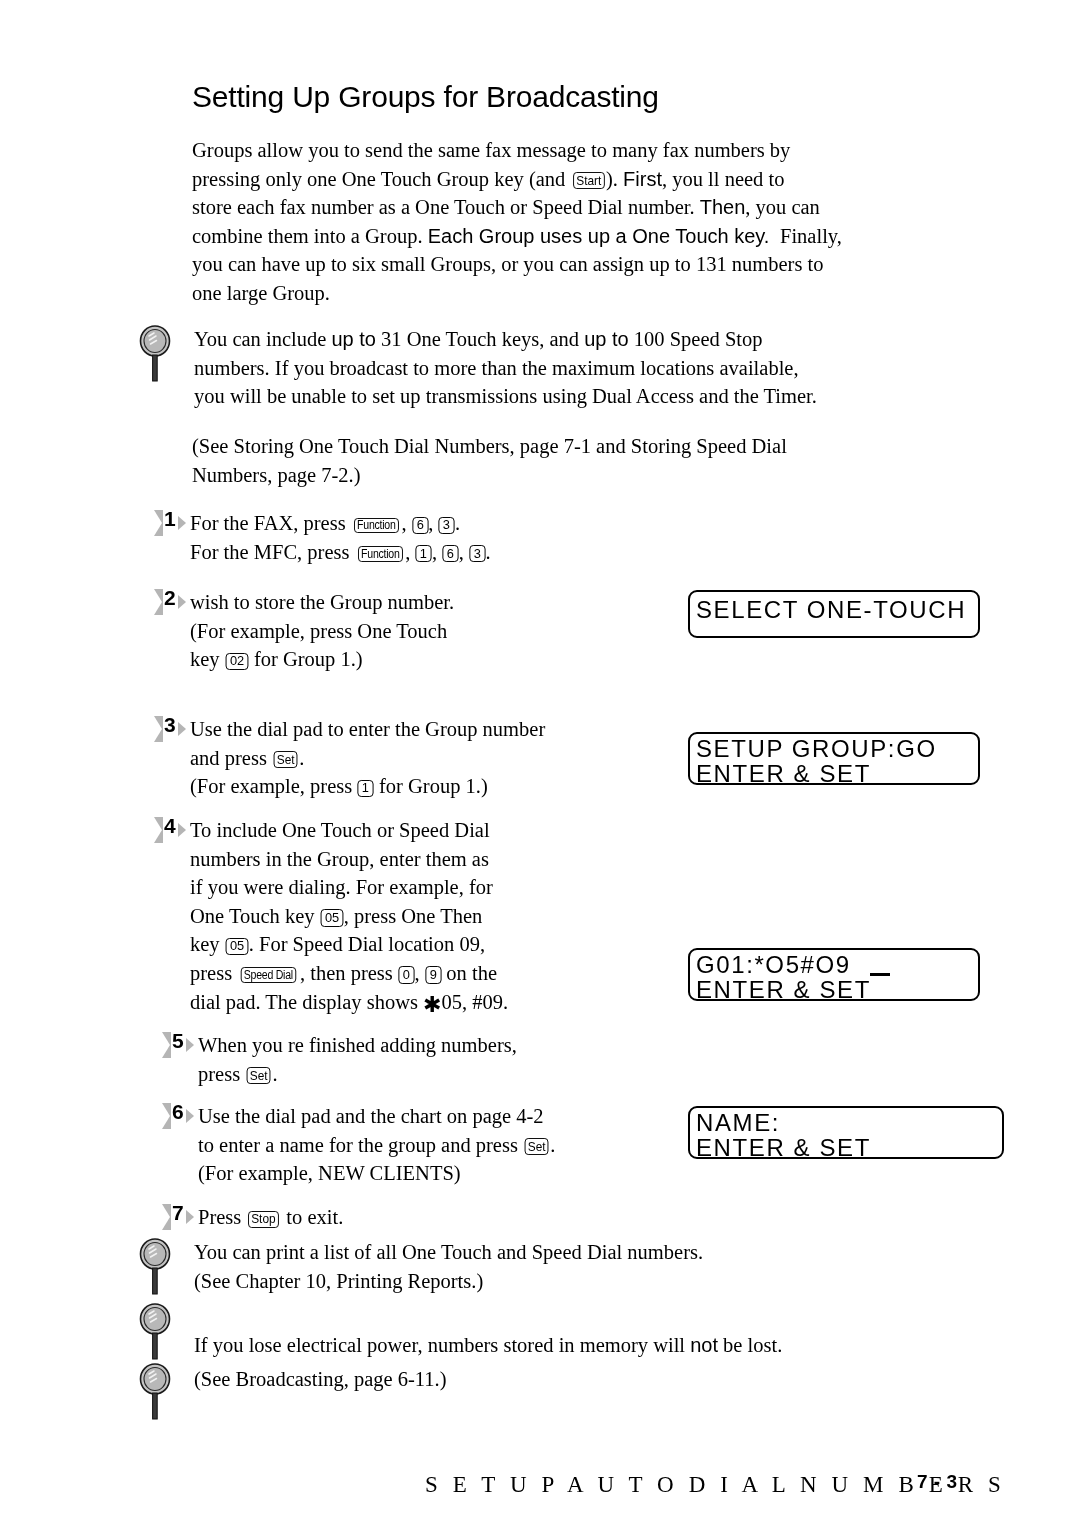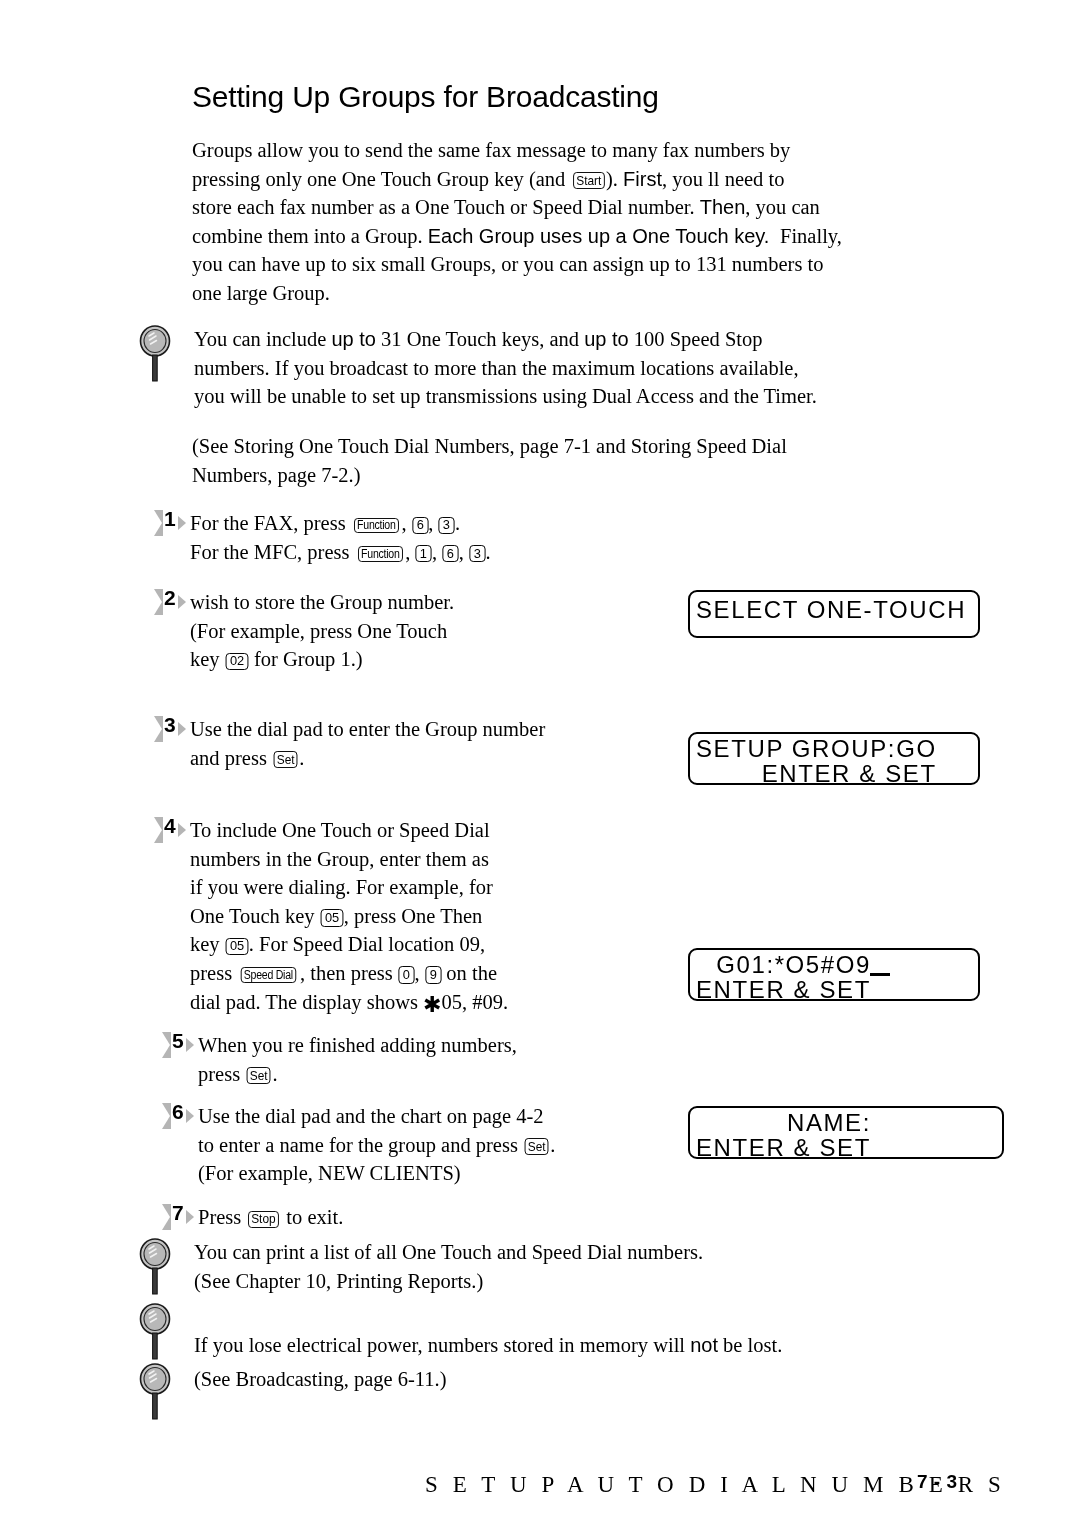--- a/index.html
+++ b/index.html
@@ -132,21 +132,20 @@
   }
   .lcd .lcd-lines {
     position: absolute;
     left: 6px;
     top: 0px;
     font-family: "Liberation Sans", "DejaVu Sans", sans-serif;
     font-size: 24px;
     letter-spacing: 1.6px;
     line-height: 25px;
     white-space: nowrap;
-    text-align: right;
   }
   .lcd .lcd-lines .l { display: block; }
   .lcd.overflow .lcd-lines { overflow: visible; }
 
   
   .footer {
     position: absolute;
     left: 0;
     top: 1472px;
     width: 1080px;
@@ -256,20 +255,21 @@
       <svg viewBox="0 0 42 28" width="42" height="28">
         <polygon points="2,1 11,1 11,27 2,27" fill="#b5b5b5"></polygon>
         <polygon points="2,1 2,27 10,14" fill="#ffffff"></polygon>
         <polygon points="26,7 34,14 26,21" fill="#b5b5b5"></polygon>
       </svg>
       <span class="num">3</span>
     </div>
     <div class="content body-text" style="width:640px;">
       <div class="line"><span>Use the dial pad to enter the Group number</span></div>
       <div class="line"><span>and press </span><span class="key">Set</span><span>.</span></div>
+      <div class="line"><span>(For example, press </span><span class="key num">1</span><span> for Group 1.)</span></div>
     </div>
   </div>
 
   <div class="step" style="top:816px;">
     <div class="marker">
       <svg viewBox="0 0 42 28" width="42" height="28">
         <polygon points="2,1 11,1 11,27 2,27" fill="#b5b5b5"></polygon>
         <polygon points="2,1 2,27 10,14" fill="#ffffff"></polygon>
         <polygon points="26,7 34,14 26,21" fill="#b5b5b5"></polygon>
       </svg>

